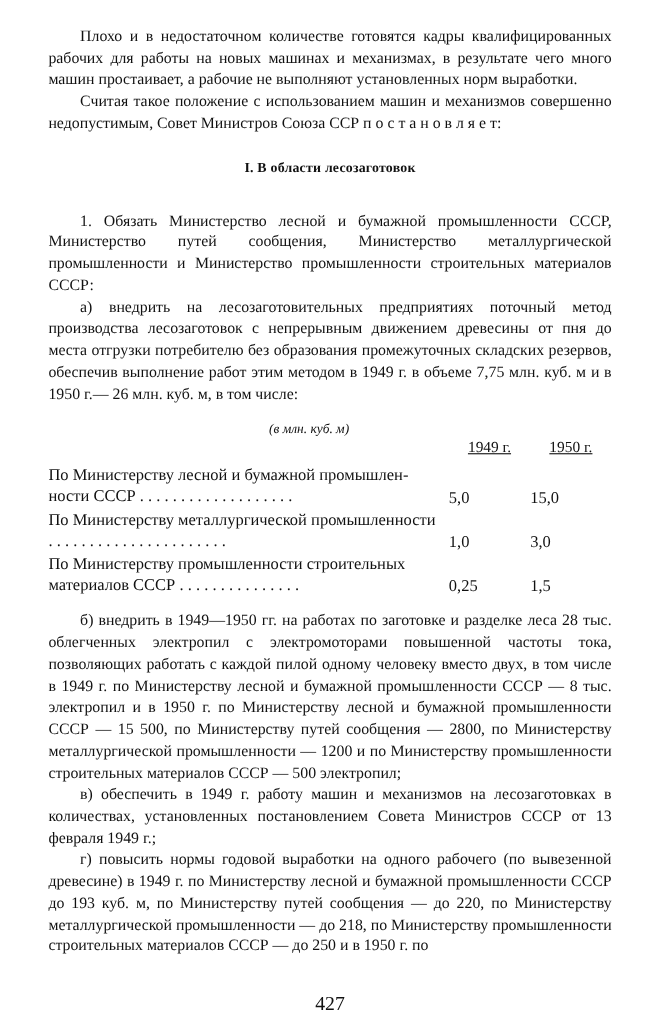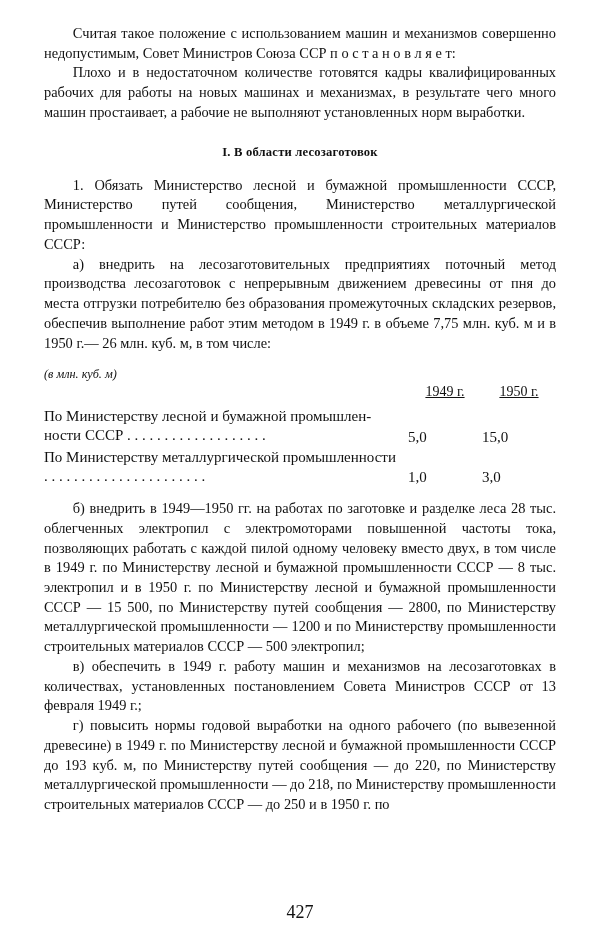--- a/index.html
+++ b/index.html
@@ -24,34 +24,34 @@
   }
   p.body-par {
     margin: 0;
     font-size: 14.4px;
     line-height: 1.37;
     text-align: justify;
     text-indent: 2.0em;
     hyphens: manual;
   }
   .section-title {
-    margin: 22px 0 16px 0;
+    margin: 22px 0 32px 0;
     text-align: center;
     font-size: 12.6px;
     font-weight: bold;
     letter-spacing: 0.2px;
   }
 
   
   .table-block {
     margin: 14px 0 12px 0;
     font-size: 13.2px;
   }
   .table-units {
-    text-align: left;
+    text-align: center;
     font-style: italic;
     font-size: 12.2px;
     padding-right: 38px;
     margin-bottom: 2px;
   }
   table.data {
     border-collapse: collapse;
     width: 100%;
   }
   table.data th {
@@ -85,22 +85,22 @@
     text-align: center;
     font-size: 18px;
   }
   .it { font-style: italic; }
 </style>
 </head>
 <body>
 
 <div class="page">
 
+  <p class="body-par">Плохо и в недостаточном количестве готовятся кадры квали­фицированных рабочих для работы на новых машинах и меха­низмах, в результате чего много машин простаивает, а рабочие не выполняют установленных норм выработки.</p>
   <p class="body-par">Считая такое положение с использованием машин и меха­низмов совершенно недопустимым, Совет Министров Союза ССР п о с т а н о в л я е т:</p>
-  <p class="body-par">Плохо и в недостаточном количестве готовятся кадры квали­фицированных рабочих для работы на новых машинах и меха­низмах, в результате чего много машин простаивает, а рабочие не выполняют установленных норм выработки.</p>
 
   <div class="section-title">I. В области лесозаготовок</div>
 
   <p class="body-par">1. Обязать Министерство лесной и бумажной промышлен­ности СССР, Министерство путей сообщения, Министерство ме­таллургической промышленности и Министерство промышлен­ности строительных материалов СССР:</p>
   <p class="body-par">а) внедрить на лесозаготовительных предприятиях поточный метод производства лесозаготовок с непрерывным движением древесины от пня до места отгрузки потребителю без образова­ния промежуточных складских резервов, обеспечив выполнение работ этим методом в 1949 г. в объеме 7,75 млн. куб. м и в 1950 г.— 26 млн. куб. м, в том числе:</p>
 
   <div class="table-block">
     <div class="table-units it">(в млн. куб. м)</div>
     <table class="data">
       <thead>
@@ -114,20 +114,25 @@
         <tr>
           <td class="label">По Министерству лесной и бумажной промышлен­ности СССР . . . . . . . . . . . . . . . . . . .</td>
           <td class="num">5,0</td>
           <td class="num">15,0</td>
         </tr>
         <tr>
           <td class="label">По Министерству металлургической промышлен­ности . . . . . . . . . . . . . . . . . . . . . .</td>
           <td class="num">1,0</td>
           <td class="num">3,0</td>
         </tr>
+        <tr>
+          <td class="label">По Министерству промышленности строительных материалов СССР . . . . . . . . . . . . . . .</td>
+          <td class="num">0,25</td>
+          <td class="num">1,5</td>
+        </tr>
       </tbody>
     </table>
   </div>
 
   <p class="body-par">б) внедрить в 1949—1950 гг. на работах по заготовке и раз­делке леса 28 тыс. облегченных электропил с электромоторами повышенной частоты тока, позволяющих работать с каждой пи­лой одному человеку вместо двух, в том числе в 1949 г. по Ми­нистерству лесной и бумажной промышленности СССР — 8 тыс. электропил и в 1950 г. по Министерству лесной и бумаж­ной промышленности СССР — 15 500, по Министерству путей сообщения — 2800, по Министерству металлургической промыш­ленности — 1200 и по Министерству промышленности строитель­ных материалов СССР — 500 электропил;</p>
   <p class="body-par">в) обеспечить в 1949 г. работу машин и механизмов на лесо­заготовках в количествах, установленных постановлением Со­вета Министров СССР от 13 февраля 1949 г.;</p>
   <p class="body-par">г) повысить нормы годовой выработки на одного рабочего (по вывезенной древесине) в 1949 г. по Министерству лесной и бумажной промышленности СССР до 193 куб. м, по Министер­ству путей сообщения — до 220, по Министерству металлурги­ческой промышленности — до 218, по Министерству промышлен­ности строительных материалов СССР — до 250 и в 1950 г. по</p>
 
   <div class="page-number">427</div>
 </div>

